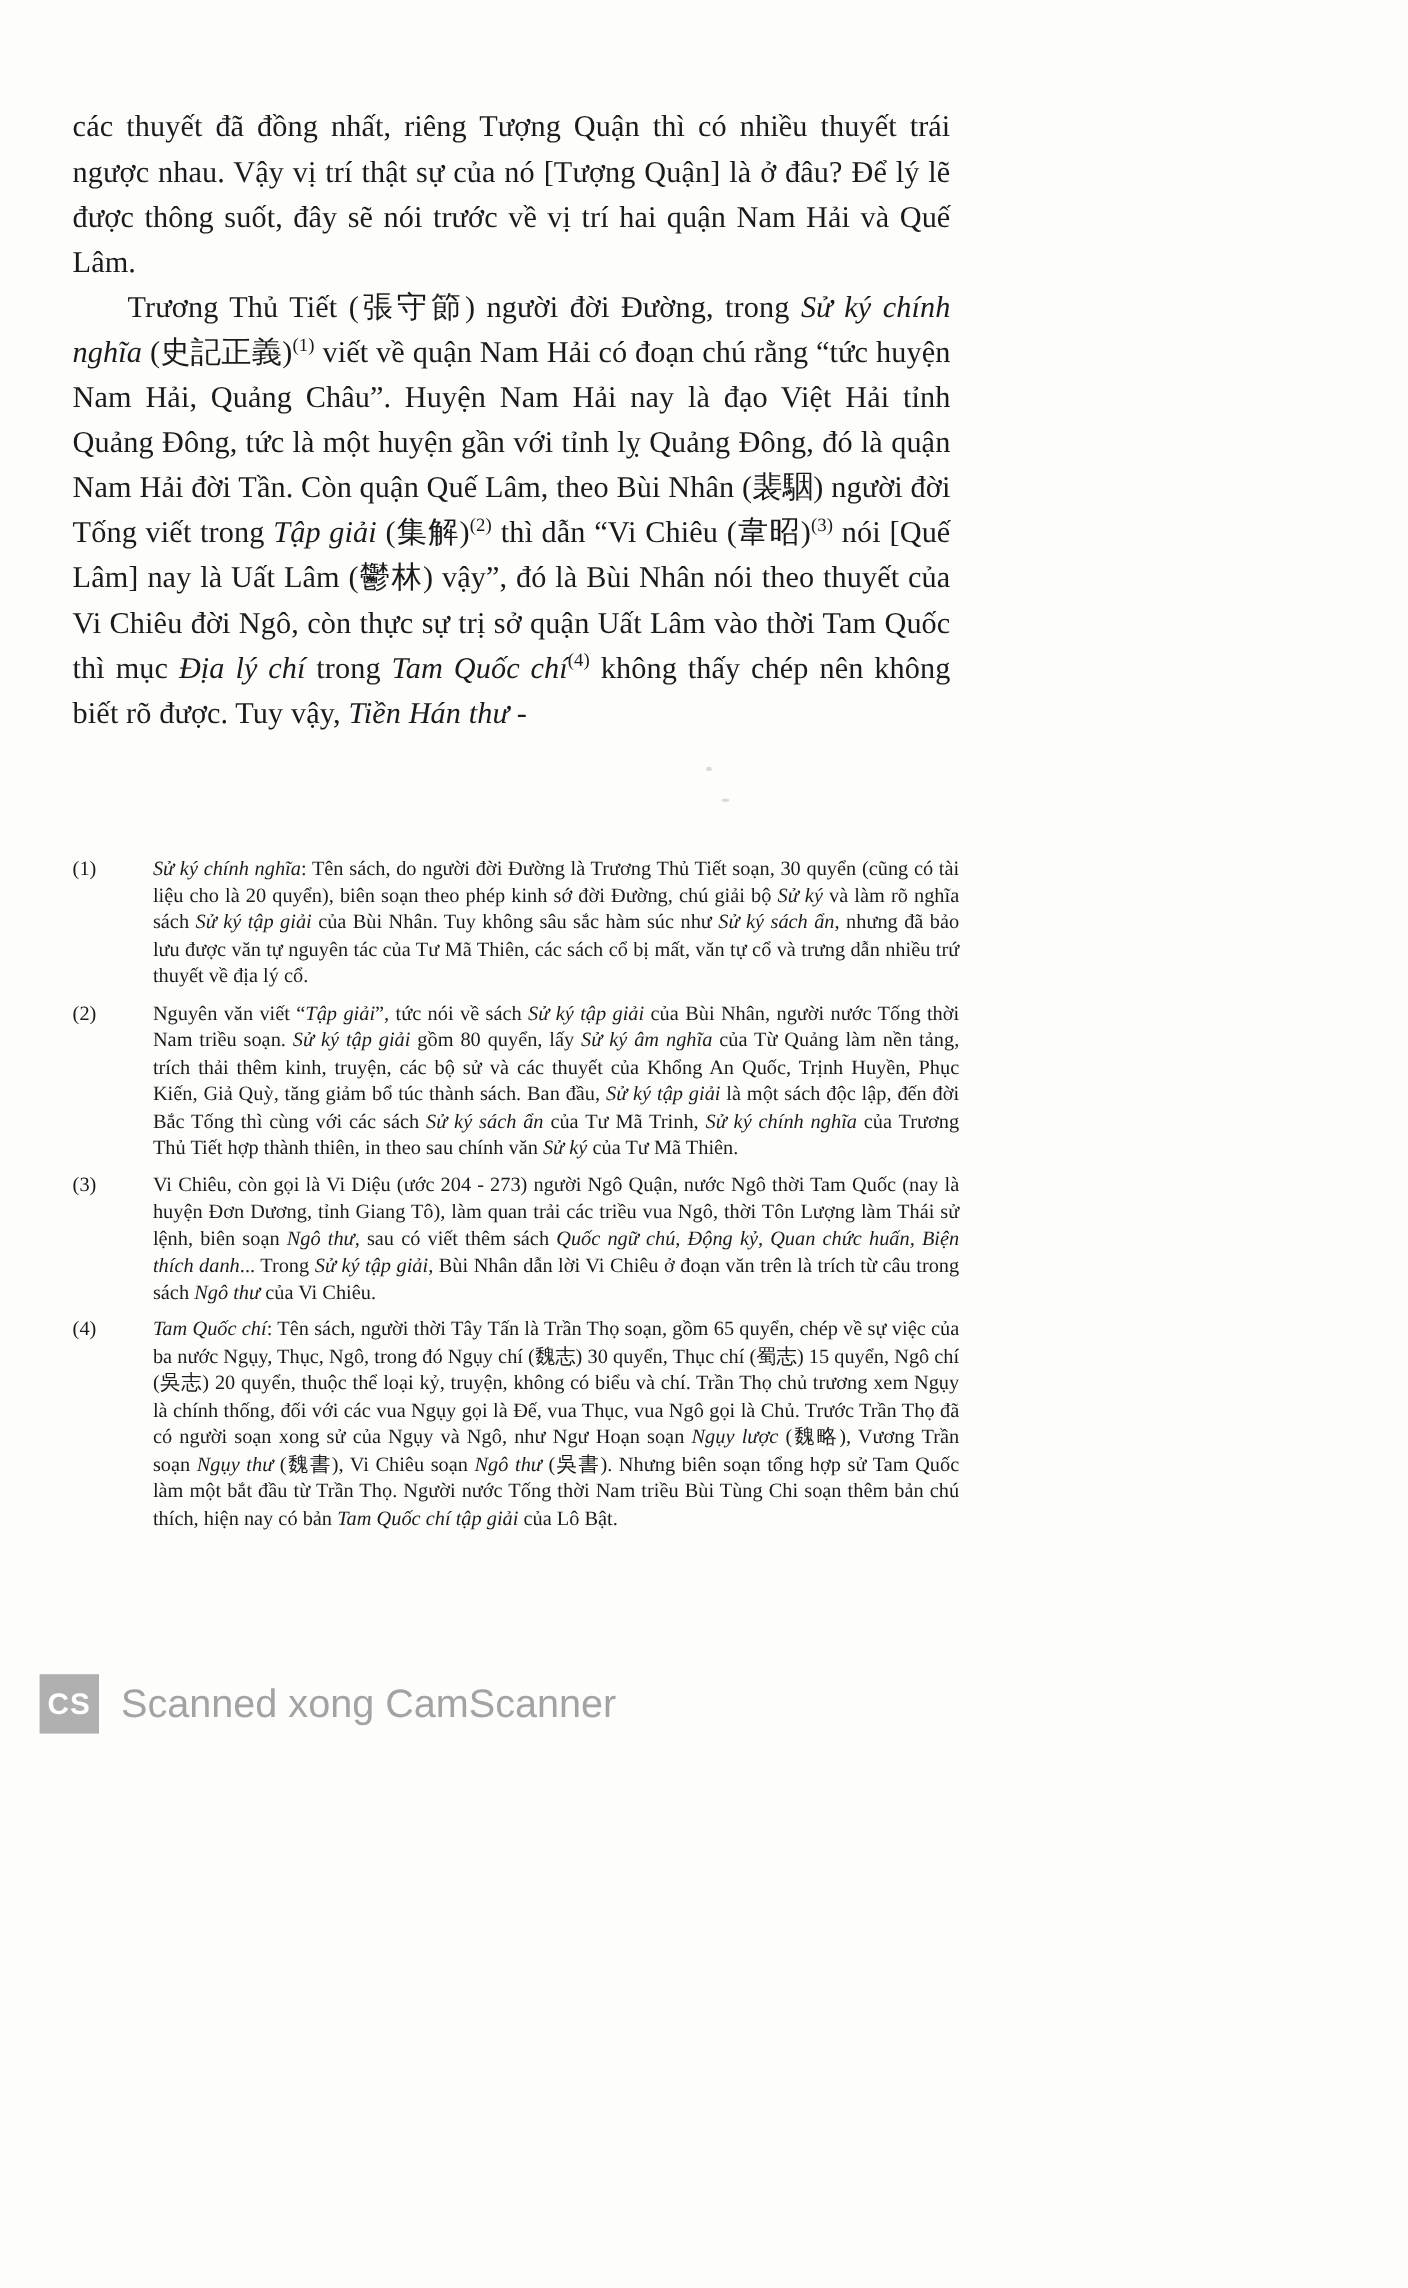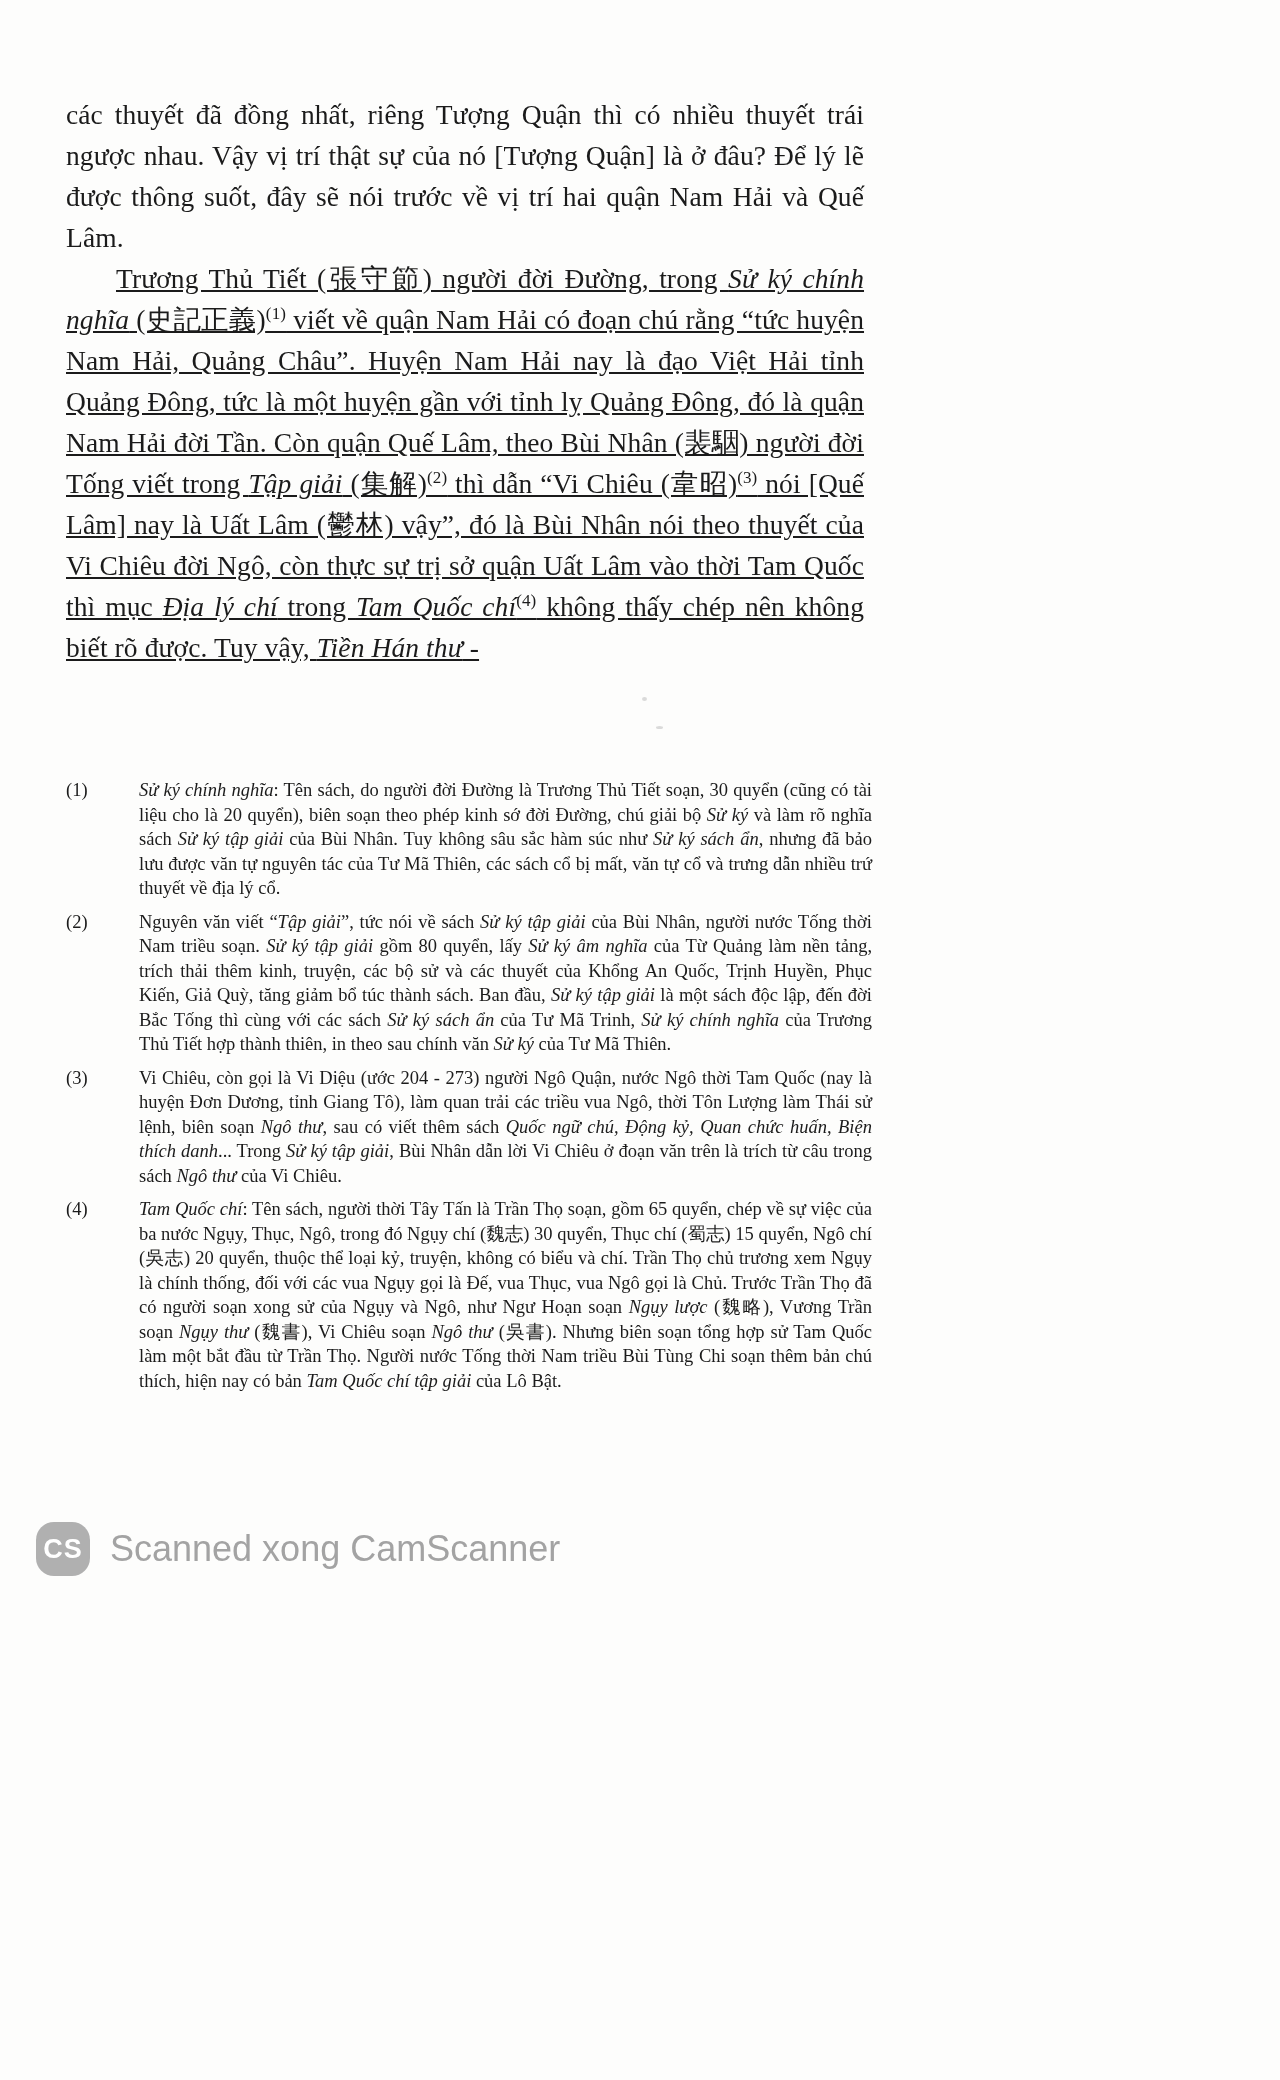--- a/index.html
+++ b/index.html
@@ -21,21 +21,21 @@
     position: absolute;
     top: 94px;
     left: 66px;
     width: 798px;
     font-size: 27.5px;
     line-height: 41px;
     text-align: justify;
     letter-spacing: 0.1px;
   }
   .para { margin: 0; }
-  .para.indent { text-indent: 50px; text-decoration: underline; }
+  .para.indent { text-indent: 50px; }
   .it { font-style: italic; }
   sup.fnref {
     font-size: 0.62em;
     vertical-align: super;
     line-height: 0;
   }
   
   .footnotes {
     position: absolute;
     top: 778px;
@@ -65,21 +65,21 @@
     top: 1522px;
     left: 36px;
     display: flex;
     align-items: center;
     gap: 20px;
   }
   .cs-logo {
     width: 54px;
     height: 54px;
     background: #b0b0b0;
-    border-radius: 18px;
+    border-radius: 0;
     color: #ffffff;
     font-family: "Liberation Sans", sans-serif;
     font-weight: bold;
     font-size: 27px;
     display: flex;
     align-items: center;
     justify-content: center;
     letter-spacing: 1px;
   }
   .wm-text {

